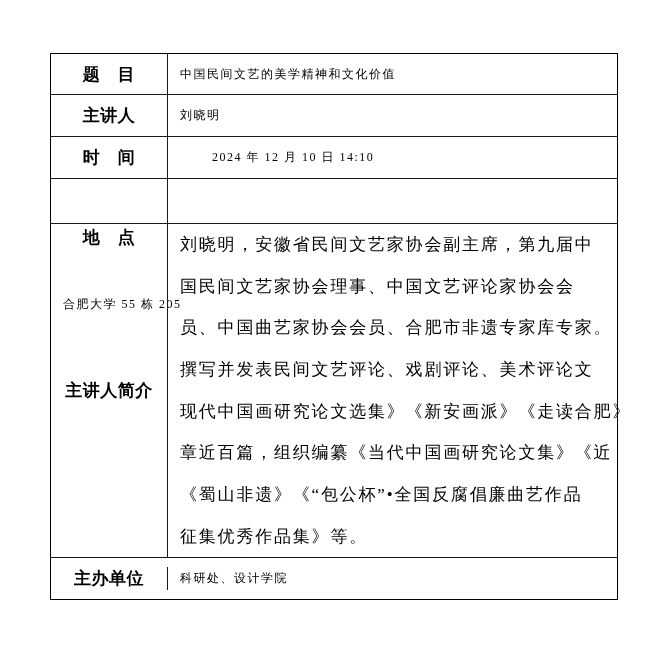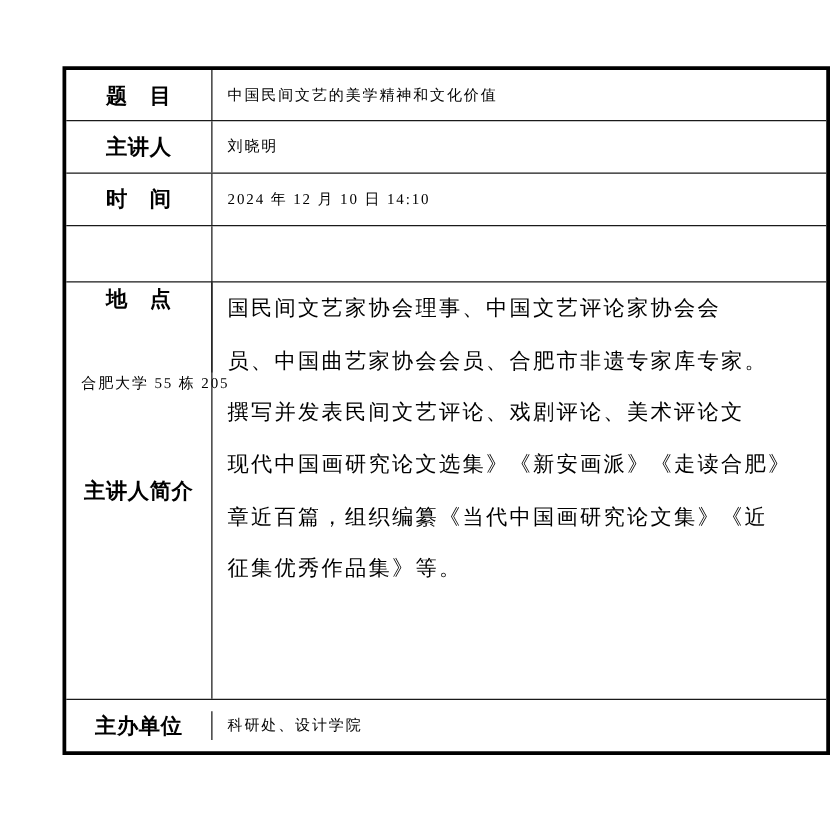--- a/index.html
+++ b/index.html
@@ -12,36 +12,36 @@
     height: 650px;
     position: relative;
     overflow: hidden;
     font-family: "Liberation Serif", serif;
     color: #000000;
   }
   .doc-table {
     position: absolute;
     left: 50px;
     top: 53px;
-    width: 614px;
-    border: 3px solid #000000;
+    width: 568px;
+    border: 1px solid #000000;
     box-sizing: border-box;
     background: #ffffff;
   }
   .trow {
     display: flex;
     border-bottom: 1px solid #1a1a1a;
     box-sizing: border-box;
   }
   .trow:last-child {
     border-bottom: none;
   }
   .r1 { height: 41px; }
   .r2 { height: 42px; }
-  .r3 { height: 42px; }
+  .r3 { height: 42px; gap: 32px; }
   .r4 { height: 45px; flex-direction: column; }
   .r5 { height: 334px; }
   .r6 { height: 41px; align-items: center; }
   .label-cell {
     width: 117px;
     flex: 0 0 117px;
     border-right: 1px solid #1a1a1a;
     box-sizing: border-box;
     display: flex;
     align-items: center;
@@ -99,25 +99,27 @@
   </div>
 
   <div class="trow r4">
     <div class="label-cell">地　点</div>
     <div class="value-cell">合肥大学 55 栋 205</div>
   </div>
 
   <div class="trow r5">
     <div class="label-cell">主讲人简介</div>
     <div class="bio-cell">
+      <div class="bio-line">刘晓明，安徽省民间文艺家协会副主席，第九届中</div>
       <div class="bio-line">国民间文艺家协会理事、中国文艺评论家协会会</div>
       <div class="bio-line">员、中国曲艺家协会会员、合肥市非遗专家库专家。</div>
       <div class="bio-line">撰写并发表民间文艺评论、戏剧评论、美术评论文</div>
       <div class="bio-line">现代中国画研究论文选集》《新安画派》《走读合肥》</div>
       <div class="bio-line">章近百篇，组织编纂《当代中国画研究论文集》《近</div>
+      <div class="bio-line">《蜀山非遗》《“包公杯”•全国反腐倡廉曲艺作品</div>
       <div class="bio-line">征集优秀作品集》等。</div>
     </div>
   </div>
 
   <div class="trow r6">
     <div class="label-cell">主办单位</div>
     <div class="value-cell">科研处、设计学院</div>
   </div>
 
 </div>

